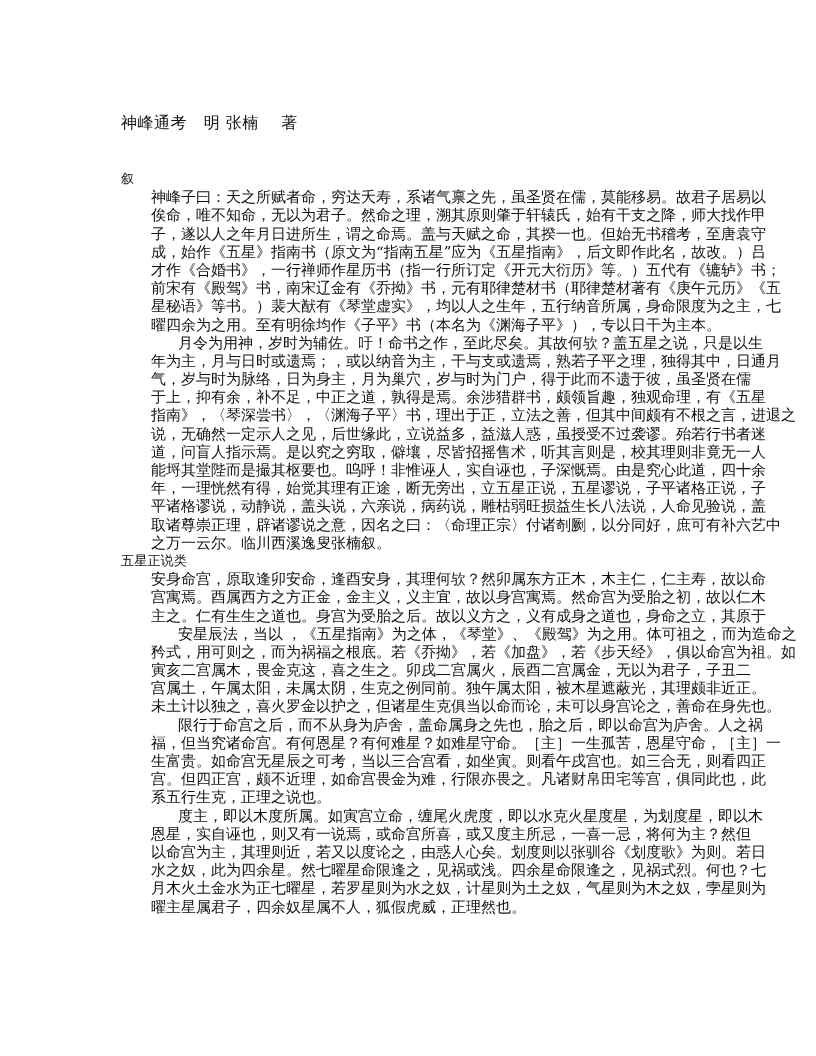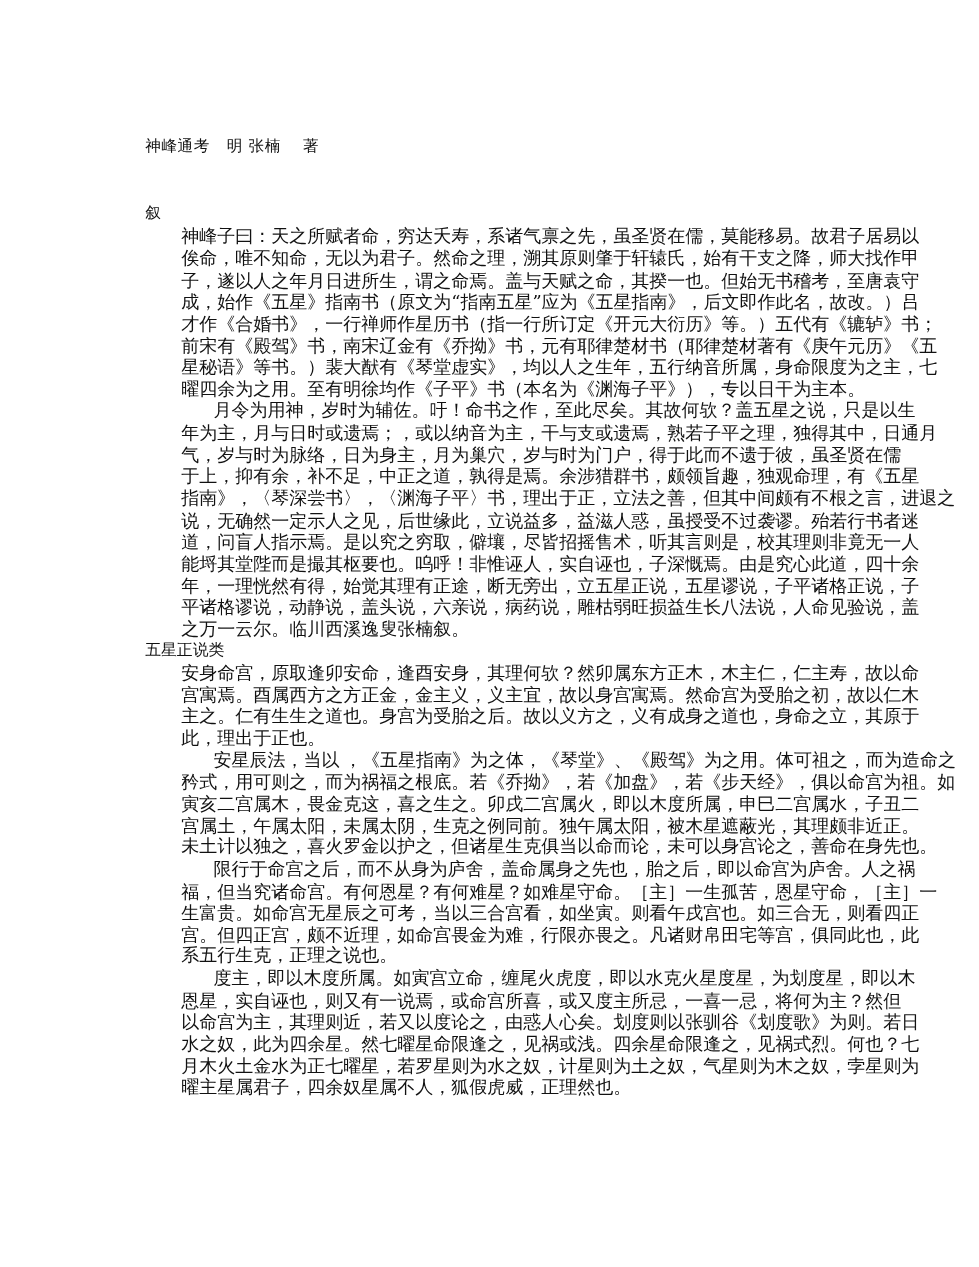--- a/index.html
+++ b/index.html
@@ -15,42 +15,41 @@
     font-family: "DejaVu Serif", "Liberation Serif", serif;
     color: #111111;
   }
   .page {
     position: absolute;
     left: 121px;
     top: 114px;
     width: 580px;
   }
   .title-line {
-    font-size: 13px;
+    font-size: 16px;
     line-height: 18px;
     height: 18px;
     white-space: pre;
     letter-spacing: 0.5px;
   }
   .spacer {
     height: 38px;
   }
   .line {
     font-size: 15px;
     line-height: 18.2px;
     height: 18.2px;
     white-space: nowrap;
     overflow: visible;
     text-align: justify;
     text-align-last: justify;
     margin-left: 30px;
   }
   .line.last {
     text-align-last: left;
-    font-family: Liberation Serif, serif;
   }
   .line.indent {
     padding-left: 27px;
     font-family: Liberation Serif, serif;
   }
   .heading {
     font-size: 13.2px;
     line-height: 18.2px;
     height: 18.2px;
     white-space: nowrap;
@@ -80,33 +79,33 @@
         <div class="line indent">月令为用神，岁时为辅佐。吁！命书之作，至此尽矣。其故何欤？盖五星之说，只是以生</div>
         <div class="line">年为主，月与日时或遗焉；，或以纳音为主，干与支或遗焉，熟若子平之理，独得其中，日通月</div>
         <div class="line">气，岁与时为脉络，日为身主，月为巢穴，岁与时为门户，得于此而不遗于彼，虽圣贤在儒</div>
         <div class="line">于上，抑有余，补不足，中正之道，孰得是焉。余涉猎群书，颇领旨趣，独观命理，有《五星</div>
         <div class="line">指南》，〈琴深尝书〉，〈渊海子平〉书，理出于正，立法之善，但其中间颇有不根之言，进退之</div>
         <div class="line">说，无确然一定示人之见，后世缘此，立说益多，益滋人惑，虽授受不过袭谬。殆若行书者迷</div>
         <div class="line">道，问盲人指示焉。是以究之穷取，僻壤，尽皆招摇售术，听其言则是，校其理则非竟无一人</div>
         <div class="line">能埒其堂陛而是撮其枢要也。呜呼！非惟诬人，实自诬也，子深慨焉。由是究心此道，四十余</div>
         <div class="line">年，一理恍然有得，始觉其理有正途，断无旁出，立五星正说，五星谬说，子平诸格正说，子</div>
         <div class="line">平诸格谬说，动静说，盖头说，六亲说，病药说，雕枯弱旺损益生长八法说，人命见验说，盖</div>
+        <div class="line">取诸尊崇正理，辟诸谬说之意，因名之曰：〈命理正宗〉付诸剞劂，以分同好，庶可有补六艺中</div>
         <div class="line last">之万一云尔。临川西溪逸叟张楠叙。</div>
       </div>
       <div class="heading">五星正说类</div>
       <div>
         <div class="line">安身命宫，原取逢卯安命，逢酉安身，其理何欤？然卯属东方正木，木主仁，仁主寿，故以命</div>
         <div class="line">宫寓焉。酉属西方之方正金，金主义，义主宜，故以身宫寓焉。然命宫为受胎之初，故以仁木</div>
         <div class="line">主之。仁有生生之道也。身宫为受胎之后。故以义方之，义有成身之道也，身命之立，其原于</div>
-        <div class="line last">此，理出于正也。</div>
       </div>
       <div>
         <div class="line indent">安星辰法，当以 ，《五星指南》为之体，《琴堂》、《殿驾》为之用。体可祖之，而为造命之</div>
         <div class="line">矜式，用可则之，而为祸福之根底。若《乔拗》，若《加盘》，若《步天经》，俱以命宫为祖。如</div>
-        <div class="line">寅亥二宫属木，畏金克这，喜之生之。卯戌二宫属火，即以木度所属，申巳二宫属水，子丑二</div>
+        <div class="line">寅亥二宫属木，畏金克这，喜之生之。卯戌二宫属火，辰酉二宫属金，无以为君子，子丑二</div>
         <div class="line">宫属土，午属太阳，未属太阴，生克之例同前。独午属太阳，被木星遮蔽光，其理颇非近正。</div>
         <div class="line last">未土计以独之，喜火罗金以护之，但诸星生克俱当以命而论，未可以身宫论之，善命在身先也。</div>
       </div>
       <div>
         <div class="line indent">限行于命宫之后，而不从身为庐舍，盖命属身之先也，胎之后，即以命宫为庐舍。人之祸</div>
         <div class="line">福，但当究诸命宫。有何恩星？有何难星？如难星守命。［主］一生孤苦，恩星守命，［主］一</div>
         <div class="line">生富贵。如命宫无星辰之可考，当以三合宫看，如坐寅。则看午戌宫也。如三合无，则看四正</div>
         <div class="line">宫。但四正宫，颇不近理，如命宫畏金为难，行限亦畏之。凡诸财帛田宅等宫，俱同此也，此</div>
         <div class="line last">系五行生克，正理之说也。</div>
       </div>

